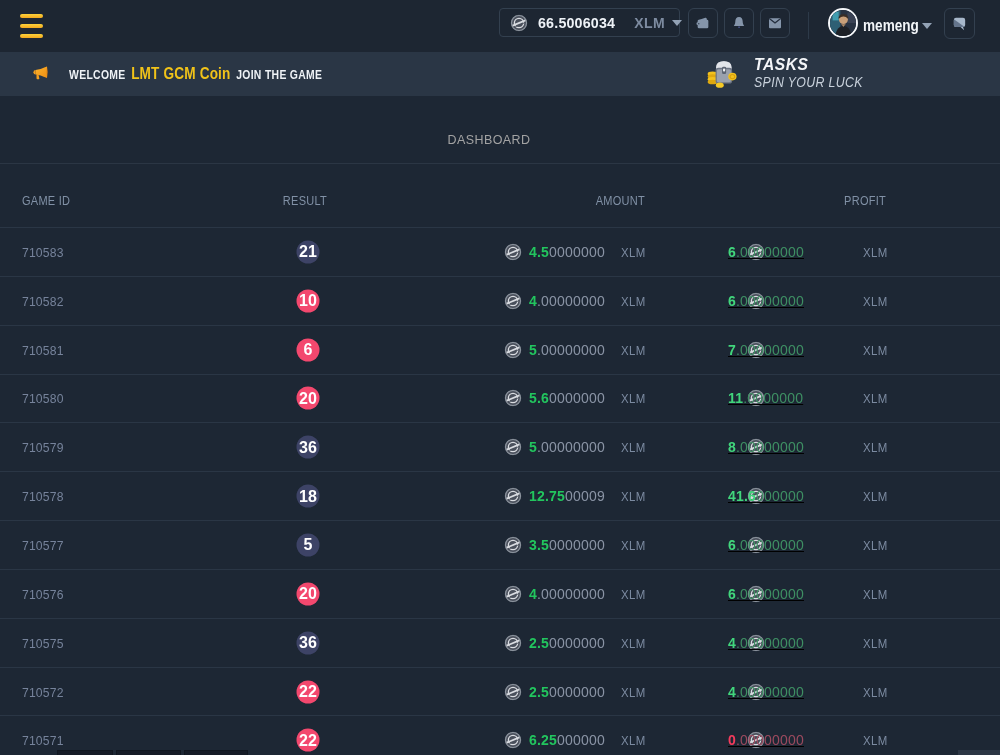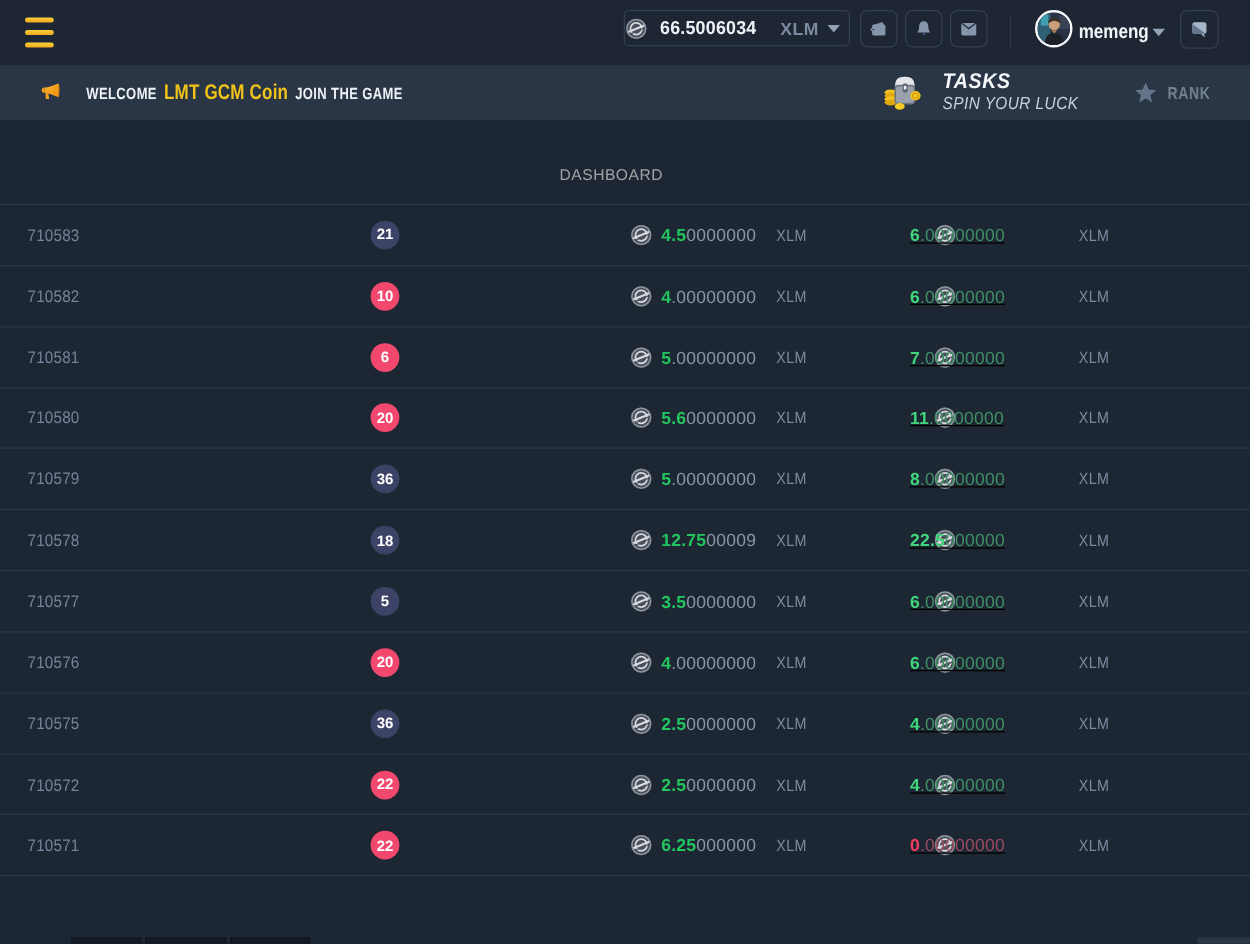--- a/index.html
+++ b/index.html
@@ -37,21 +37,21 @@
     position:absolute;left:20px;top:14px;width:23px;height:24px;
     display:flex;flex-direction:column;justify-content:space-between;cursor:pointer;
   }
   .hamburger span{
     display:block;height:4px;border-radius:2px;
     background:linear-gradient(180deg,#fbd13a 0%,#f2a81f 100%);
   }
   .balance-pill{
     position:absolute;left:499px;top:8px;width:181px;height:29px;
     border:1px solid var(--border-subtle);border-radius:4px;
-    display:flex;align-items:center;cursor:pointer;
+    display:flex;align-items:center;padding-left:10px;cursor:pointer;
   }
   .balance-pill .coin{width:18px;height:18px;flex:0 0 18px;}
   .balance-value{margin-left:10px;font-size:15px;font-weight:700;color:var(--text-white);letter-spacing:.2px;transform:scaleX(0.95);transform-origin:0 50%;}
   .balance-cur{margin-left:15px;font-size:14px;font-weight:700;color:#7d8ba0;letter-spacing:.4px;}
   .caret{width:0;height:0;border-left:5.5px solid transparent;border-right:5.5px solid transparent;border-top:6px solid #93a2b5;display:inline-block;}
   .balance-pill .caret{margin-left:7px;}
   .icon-btn{
     position:absolute;top:8px;width:30px;height:30px;border:1px solid var(--border-subtle);
     border-radius:6px;display:flex;align-items:center;justify-content:center;cursor:pointer;
   }
@@ -105,21 +105,21 @@
   .th-gameid{left:22px;}
   .th-result{left:327px;}
   .th-amount{left:645px;}
   .th-profit{left:886px;}
   .row{position:relative;height:48.85px;border-bottom:1px solid var(--divider);}
   .rcell{position:absolute;top:50%;transform:translateY(-50%);}
   .game-id{left:22px;font-size:13.5px;color:var(--text-muted);letter-spacing:.2px;transform:translateY(-50%) scaleX(0.9);transform-origin:0 50%;}
   .badge{
     left:308px;transform:translate(-50%,-50%);width:23px;height:23px;border-radius:50%;
     display:flex;align-items:center;justify-content:center;
-    font-size:12px;font-weight:700;color:#fff;
+    font-size:16px;font-weight:700;color:#fff;
   }
   .badge.navy{background:var(--badge-navy);}
   .badge.pink{background:var(--badge-pink);}
   .coin{width:18px;height:18px;display:block;}
   .amount-coin{left:504px;}
   .amount-num{left:529px;}
   .profit-coin{left:747px;}
   .profit-num{left:728px;text-decoration:underline;}
   .num{font-size:14px;letter-spacing:.2px;white-space:pre;}
   .num .main{font-weight:700;color:#22c55e;}
@@ -276,35 +276,35 @@
   <div class="tasks">
     <svg>
         <use href="#i-chest"></use>
       </svg>
     <div class="tasks-text">
       <div class="tasks-title">TASKS</div>
       <div class="tasks-sub">SPIN YOUR LUCK</div>
     </div>
   </div>
 
-  <div class="rank">
-    <svg>
-        <use href="#i-star"></use>
-      </svg>
-    <span class="rank-label">RANK</span>
-  </div>
 </div>
 
 <div class="tabs-bar">
   <div class="tabs">
     <div class="tab">DASHBOARD</div>
   </div>
 </div>
 
 <div class="table">
+  <div class="thead">
+    <span class="th th-gameid">GAME ID</span>
+    <span class="th th-result">RESULT</span>
+    <span class="th th-amount">AMOUNT</span>
+    <span class="th th-profit">PROFIT</span>
+  </div>
   <div id="tbody">
   <div class="row">
     <span class="rcell game-id">710583</span>
     <span class="rcell badge navy">21</span>
     <svg class="rcell coin amount-coin">
           <use href="#i-coin"></use>
         </svg>
     <span class="rcell num amount-num"><span class="main">4.5</span><span class="dim">0000000</span></span>
     <span class="rcell xlm amount-xlm">XLM</span>
     <svg class="rcell coin profit-coin">
@@ -378,21 +378,21 @@
     <span class="rcell game-id">710578</span>
     <span class="rcell badge navy">18</span>
     <svg class="rcell coin amount-coin">
           <use href="#i-coin"></use>
         </svg>
     <span class="rcell num amount-num"><span class="main">12.75</span><span class="dim">00009</span></span>
     <span class="rcell xlm amount-xlm">XLM</span>
     <svg class="rcell coin profit-coin">
           <use href="#i-coin"></use>
         </svg>
-    <span class="rcell num profit-num win"><span class="main">22.5</span><span class="dim">000000</span></span>
+    <span class="rcell num profit-num win"><span class="main">41.6</span><span class="dim">000000</span></span>
     <span class="rcell xlm profit-xlm">XLM</span>
   </div>
 
   <div class="row">
     <span class="rcell game-id">710577</span>
     <span class="rcell badge navy">5</span>
     <svg class="rcell coin amount-coin">
           <use href="#i-coin"></use>
         </svg>
     <span class="rcell num amount-num"><span class="main">3.5</span><span class="dim">0000000</span></span>

